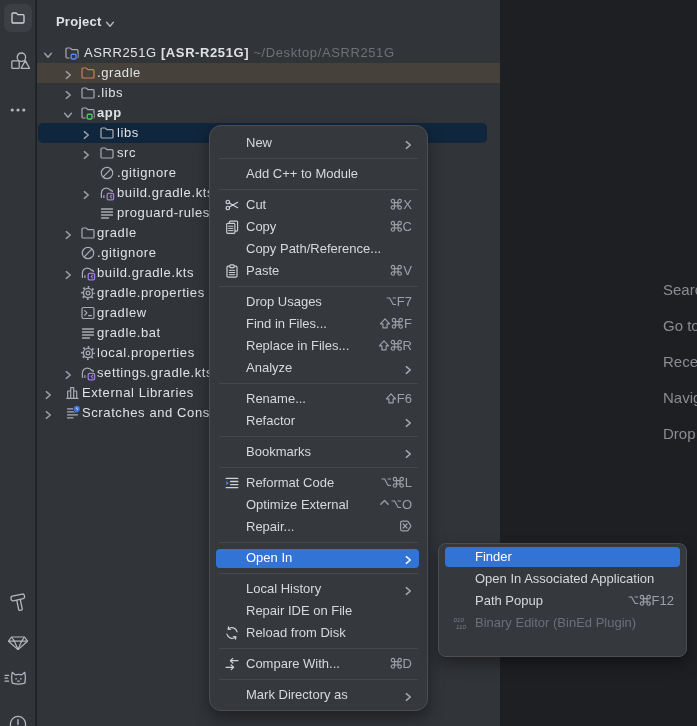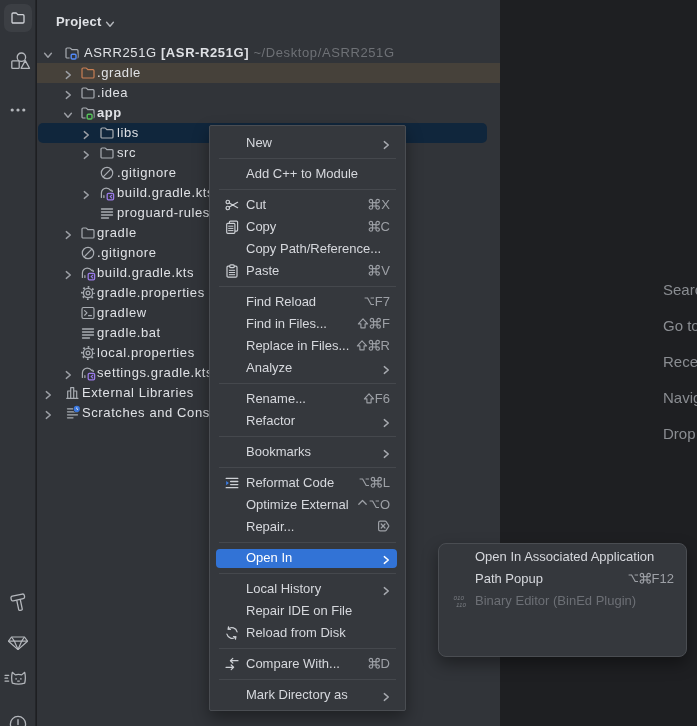--- a/index.html
+++ b/index.html
@@ -10,22 +10,22 @@
 .hdrchev{position:absolute;left:67px;top:16px;}
 .row{position:absolute;left:0;width:463px;height:20px;}
 .rowbg-sel{position:absolute;left:1px;top:0;width:449px;height:20px;background:#10263c;border-radius:5px;}
 .rowbg-brown{position:absolute;left:0;top:0;width:463px;height:20px;background:#46413a;}
 .chev{position:absolute;top:4px;}
 .ticon{position:absolute;top:2px;}
 .lbl{position:absolute;top:2px;font-size:13px;color:#dfe1e5;white-space:nowrap;letter-spacing:0.6px;}
 .b{font-weight:bold;}
 .gray{color:#6e7176;}
 .hint{position:absolute;left:663px;font-size:15px;color:#8a8d92;white-space:nowrap;}
-#menu{position:absolute;left:209px;top:125px;width:197px;height:586px;background:#35383d;
-  border:1px solid #4a4d52;border-radius:2px;box-shadow:0 7px 16px rgba(0,0,0,0.38);
+#menu{position:absolute;left:209px;top:125px;width:219px;height:586px;background:#35383d;
+  border:1px solid #4a4d52;border-radius:12px;box-shadow:0 7px 16px rgba(0,0,0,0.38);
   padding:6px 0 4px 0;}
 .mi{position:relative;height:22px;}
 .mi .txt{position:absolute;left:36px;top:3px;font-size:13px;color:#d6d8dd;white-space:nowrap;}
 .mi .sc{position:absolute;right:15px;top:3px;font-size:13px;color:#9da0a6;white-space:nowrap;}
 .mi .ic{position:absolute;left:14px;top:3px;}
 .mi .arr{position:absolute;right:13px;top:5px;}
 .sep{height:0;border-top:1px solid #45484d;margin:4px 9px;}
 .hl{position:absolute;left:6px;right:8px;top:2px;height:19px;background:#3273d6;border-radius:4px;}
 .hl2{position:absolute;left:6px;right:6px;top:1px;height:20px;background:#3273d6;border-radius:4px;}
 .wh .txt,.wh .sc{color:#fff;}
@@ -103,21 +103,21 @@
           </svg></span>
         <span class="lbl" style="left:60px;">.gradle</span>
       </div>
       <div class="row" style="top:83px;">
         <span class="chev" style="left:25px;"><svg width="12" height="12" viewBox="0 0 12 12">
             <path d="M4.3 2.6 L8.3 6 L4.3 9.4" fill="none" stroke="#9da0a6" stroke-width="1.4" stroke-linecap="round" stroke-linejoin="round"></path>
           </svg></span>
         <span class="ticon" style="left:43px;"><svg width="16" height="16" viewBox="0 0 16 16">
             <path d="M2 4.1 C2 3.5 2.5 3 3.1 3 H5.9 C6.2 3 6.5 3.1 6.7 3.4 L7.8 4.7 H12.9 C13.5 4.7 14 5.2 14 5.8 V11.9 C14 12.5 13.5 13 12.9 13 H3.1 C2.5 13 2 12.5 2 11.9 Z" fill="none" stroke="#a9adb3" stroke-width="1.2" stroke-linejoin="round"></path>
           </svg></span>
-        <span class="lbl" style="left:60px;">.idea</span>
+        <span class="lbl" style="left:60px;">.libs</span>
       </div>
       <div class="row" style="top:103px;">
         <span class="chev" style="left:25px;"><svg width="12" height="12" viewBox="0 0 12 12">
             <path d="M2.6 4.3 L6 8.3 L9.4 4.3" fill="none" stroke="#9da0a6" stroke-width="1.4" stroke-linecap="round" stroke-linejoin="round"></path>
           </svg></span>
         <span class="ticon" style="left:43px;"><svg width="16" height="16" viewBox="0 0 16 16">
             <path d="M2 4.1 C2 3.5 2.5 3 3.1 3 H5.9 C6.2 3 6.5 3.1 6.7 3.4 L7.8 4.7 H12.9 C13.5 4.7 14 5.2 14 5.8 V11.9 C14 12.5 13.5 13 12.9 13 H3.1 C2.5 13 2 12.5 2 11.9 Z" fill="none" stroke="#a9adb3" stroke-width="1.2" stroke-linejoin="round"></path>
             <rect x="5.6" y="7.6" width="8" height="8" rx="1.8" fill="#313439"></rect>
             <rect x="7.2" y="9.2" width="4.8" height="4.8" rx="1.1" fill="none" stroke="#57c25a" stroke-width="1.4"></rect>
           </svg></span>
@@ -332,21 +332,21 @@
               <line x1="5.3" y1="11.7" x2="10.7" y2="11.7"></line>
             </g>
           </svg></span>
         <span class="txt">Paste</span>
         <span class="sc"><svg width="13" height="13" viewBox="0 0 13 13" style="vertical-align:-2px">
             <path d="M4.6 4.6 V3.1 A1.7 1.7 0 1 0 2.9 4.8 H4.6 M4.6 4.6 H8 M4.6 4.6 V8 M8 4.6 V3.1 A1.7 1.7 0 1 1 9.7 4.8 H8 M8 4.6 V8 M8 8 H4.6 M8 8 V9.5 A1.7 1.7 0 1 0 9.7 7.8 H8 M4.6 8 V9.5 A1.7 1.7 0 1 1 2.9 7.8 H4.6" fill="none" stroke="#9da0a6" stroke-width="1.15"></path>
           </svg>V</span>
       </div>
       <div class="sep"></div>
       <div class="mi">
-        <span class="txt">Find Reload</span>
+        <span class="txt">Drop Usages</span>
         <span class="sc"><svg width="12" height="12" viewBox="0 0 12 12" style="vertical-align:-1px">
             <path d="M1.6 3 H4.6 L8.2 9.5 H11 M7.6 3 H11" fill="none" stroke="#9da0a6" stroke-width="1.2"></path>
           </svg>F7</span>
       </div>
       <div class="mi">
         <span class="txt">Find in Files...</span>
         <span class="sc"><svg width="12" height="13" viewBox="0 0 12 13" style="vertical-align:-1.5px">
             <path d="M6 1.8 L10.6 6.9 H8.1 V10.8 H3.9 V6.9 H1.4 Z" fill="none" stroke="#9da0a6" stroke-width="1.15" stroke-linejoin="round"></path>
           </svg><svg width="13" height="13" viewBox="0 0 13 13" style="vertical-align:-2px">
             <path d="M4.6 4.6 V3.1 A1.7 1.7 0 1 0 2.9 4.8 H4.6 M4.6 4.6 H8 M4.6 4.6 V8 M8 4.6 V3.1 A1.7 1.7 0 1 1 9.7 4.8 H8 M8 4.6 V8 M8 8 H4.6 M8 8 V9.5 A1.7 1.7 0 1 0 9.7 7.8 H8 M4.6 8 V9.5 A1.7 1.7 0 1 1 2.9 7.8 H4.6" fill="none" stroke="#9da0a6" stroke-width="1.15"></path>
@@ -463,20 +463,24 @@
       </div>
       <div class="sep"></div>
       <div class="mi">
         <span class="txt">Mark Directory as</span>
         <span class="arr"><svg width="12" height="12" viewBox="0 0 12 12">
             <path d="M4.3 2.6 L8.3 6 L4.3 9.4" fill="none" stroke="#a8abb1" stroke-width="1.4" stroke-linecap="round" stroke-linejoin="round"></path>
           </svg></span>
       </div>
     </div>
   <div id="submenu">
+      <div class="mi wh">
+        <div class="hl2"></div>
+        <span class="txt">Finder</span>
+      </div>
       <div class="mi">
         <span class="txt">Open In Associated Application</span>
       </div>
       <div class="mi">
         <span class="txt">Path Popup</span>
         <span class="sc"><svg width="12" height="12" viewBox="0 0 12 12" style="vertical-align:-1px">
             <path d="M1.6 3 H4.6 L8.2 9.5 H11 M7.6 3 H11" fill="none" stroke="#9da0a6" stroke-width="1.2"></path>
           </svg><svg width="13" height="13" viewBox="0 0 13 13" style="vertical-align:-2px">
             <path d="M4.6 4.6 V3.1 A1.7 1.7 0 1 0 2.9 4.8 H4.6 M4.6 4.6 H8 M4.6 4.6 V8 M8 4.6 V3.1 A1.7 1.7 0 1 1 9.7 4.8 H8 M8 4.6 V8 M8 8 H4.6 M8 8 V9.5 A1.7 1.7 0 1 0 9.7 7.8 H8 M4.6 8 V9.5 A1.7 1.7 0 1 1 2.9 7.8 H4.6" fill="none" stroke="#9da0a6" stroke-width="1.15"></path>
           </svg>F12</span>

